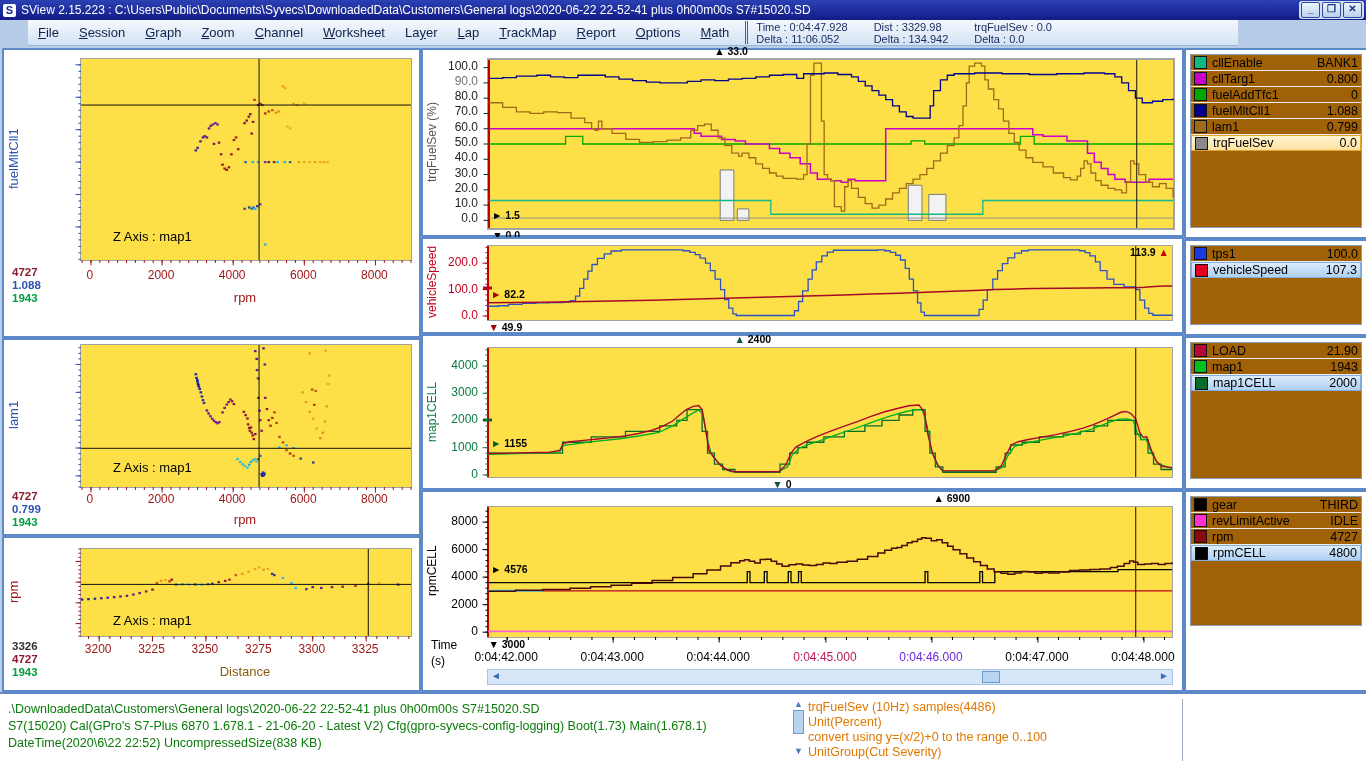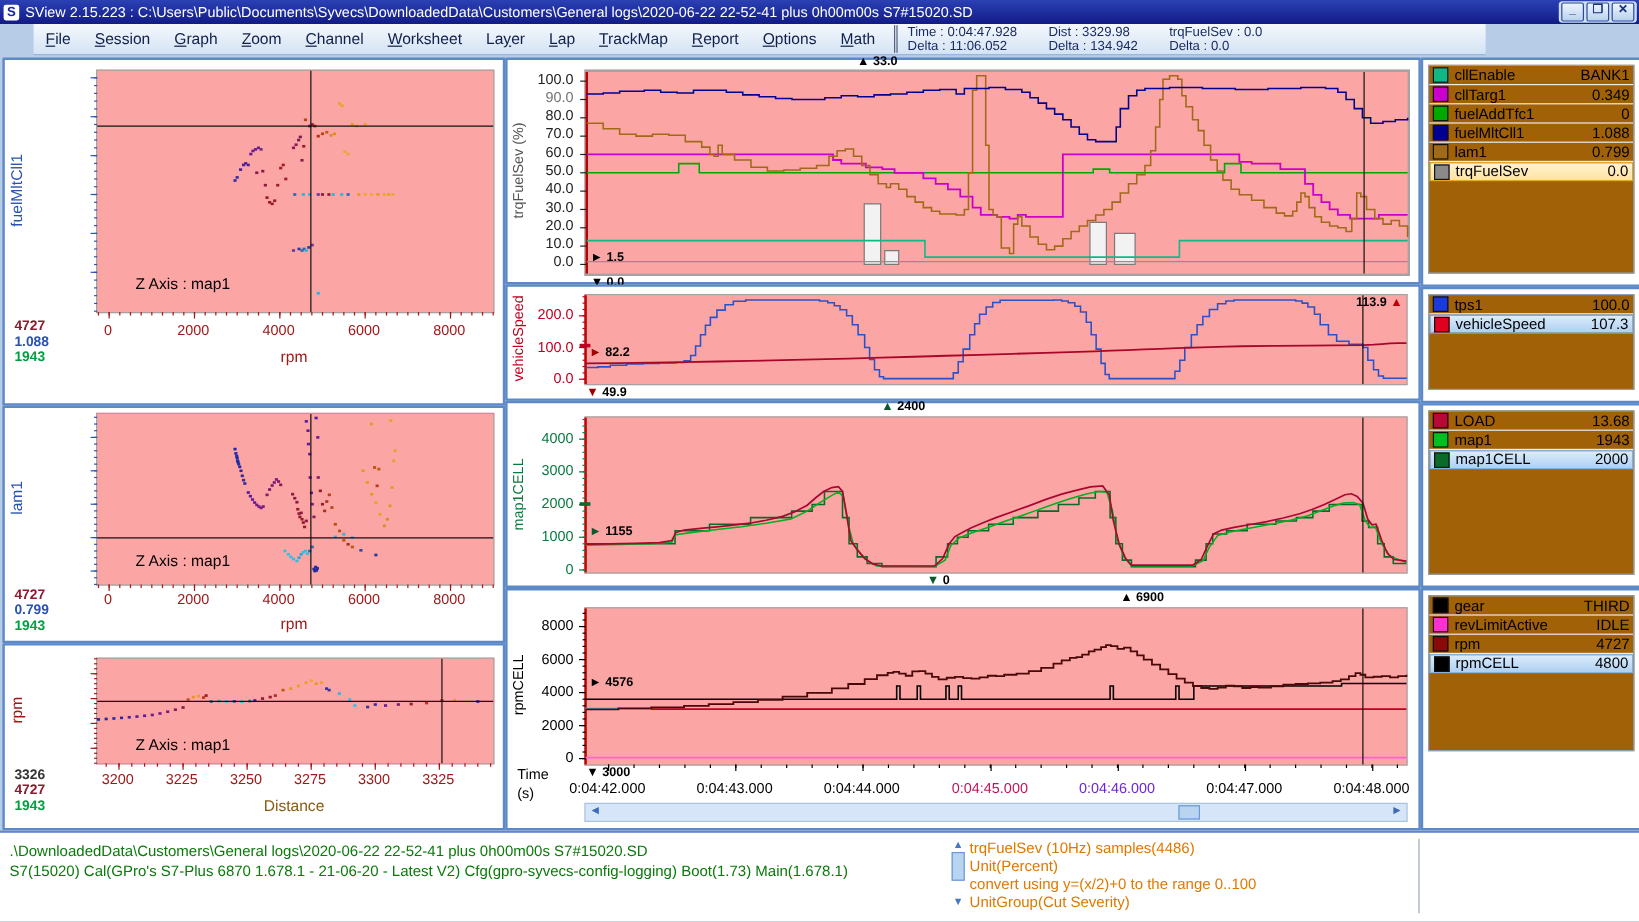--- a/index.html
+++ b/index.html
@@ -16,21 +16,21 @@
     color:#16307e;font-size:10px;font-weight:bold;line-height:12px;text-align:center;border-radius:2px;}
   
   #menubar{position:absolute;left:0;top:20px;width:1210px;height:25px;
     background:linear-gradient(#f4f8fd,#d4e3f4);border-bottom:1px solid #98b6d8;
     display:flex;align-items:center;font-size:13px;color:#10204a;margin-left:28px;}
   .mitem{padding:0 10px;cursor:default;}
   #statusblock{margin-left:6px;border-left:3px double #51617f;display:flex;gap:26px;padding-left:8px;height:23px;}
   .sgroup{font-size:11px;line-height:11.5px;color:#17295e;padding-top:1px;white-space:nowrap;}
   
   .panel{position:absolute;background:#fff;border:2px solid #5d89c8;border-radius:1px;}
-  .plotwrap{position:absolute;border:1px solid #a3a3a3;background:#fca5a5;}
+  .plotwrap{position:absolute;border:1px solid #a3a3a3;background:#fde047;}
   svg.plot{position:absolute;left:0;top:0;width:100%;height:100%;overflow:visible;display:block;}
   .ylab{position:absolute;writing-mode:vertical-rl;transform:rotate(180deg);
     display:flex;align-items:center;justify-content:center;font-size:13px;white-space:nowrap;}
   .yrail{position:absolute;}
   .ytick{position:absolute;right:5px;transform:translateY(-50%);font-size:12px;white-space:nowrap;}
   .xrail{position:absolute;height:15px;}
   .xtick{position:absolute;transform:translateX(-50%);top:0;font-size:12px;white-space:nowrap;}
   .xlabel{position:absolute;font-size:13px;text-align:center;}
   .zaxis{position:absolute;font-size:13px;color:#000;}
   .corner{position:absolute;font-size:11.5px;line-height:13px;font-weight:bold;}
@@ -874,21 +874,21 @@
 <div class="panel" style="left:1184px;top:48px;width:180px;height:187px">
   <div class="listbox" style="height:172px">
       <div class="lrow">
         <span class="swatch" style="background: rgb(16, 184, 132);"></span>
         <span class="lname">cllEnable</span>
         <span class="lval">BANK1</span>
       </div>
       <div class="lrow">
         <span class="swatch" style="background: rgb(204, 0, 204);"></span>
         <span class="lname">cllTarg1</span>
-        <span class="lval">0.349</span>
+        <span class="lval">0.800</span>
       </div>
       <div class="lrow">
         <span class="swatch" style="background: rgb(0, 168, 0);"></span>
         <span class="lname">fuelAddTfc1</span>
         <span class="lval">0</span>
       </div>
       <div class="lrow">
         <span class="swatch" style="background: rgb(0, 0, 144);"></span>
         <span class="lname">fuelMltCll1</span>
         <span class="lval">1.088</span>
@@ -917,21 +917,21 @@
         <span class="lname">vehicleSpeed</span>
         <span class="lval">107.3</span>
       </div>
     </div>
 </div>
 <div class="panel" style="left:1184px;top:336px;width:180px;height:150px">
   <div class="listbox" style="height:135px">
       <div class="lrow">
         <span class="swatch" style="background: rgb(184, 8, 56);"></span>
         <span class="lname">LOAD</span>
-        <span class="lval">13.68</span>
+        <span class="lval">21.90</span>
       </div>
       <div class="lrow">
         <span class="swatch" style="background: rgb(0, 192, 32);"></span>
         <span class="lname">map1</span>
         <span class="lval">1943</span>
       </div>
       <div class="lrow sel-blue">
         <span class="swatch" style="background: rgb(10, 106, 42);"></span>
         <span class="lname">map1CELL</span>
         <span class="lval">2000</span>
@@ -957,21 +957,21 @@
       </div>
       <div class="lrow sel-blue">
         <span class="swatch" style="background: rgb(0, 0, 0);"></span>
         <span class="lname">rpmCELL</span>
         <span class="lval">4800</span>
       </div>
     </div>
 </div>
 
 <div id="bottombar">
-  <div id="greentext"><div>.\DownloadedData\Customers\General logs\2020-06-22 22-52-41 plus 0h00m00s S7#15020.SD</div><div>S7(15020) Cal(GPro's S7-Plus 6870 1.678.1 - 21-06-20 - Latest V2) Cfg(gpro-syvecs-config-logging) Boot(1.73) Main(1.678.1)</div></div>
+  <div id="greentext"><div>.\DownloadedData\Customers\General logs\2020-06-22 22-52-41 plus 0h00m00s S7#15020.SD</div><div>S7(15020) Cal(GPro's S7-Plus 6870 1.678.1 - 21-06-20 - Latest V2) Cfg(gpro-syvecs-config-logging) Boot(1.73) Main(1.678.1)</div><div>DateTime(2020\6\22 22:52) UncompressedSize(838 KB)</div></div>
   <div id="minibar">
     <span class="ar" style="top:0">▲</span>
     <span id="minithumb"></span>
     <span class="ar" style="bottom:0">▼</span>
   </div>
   <div id="orangetext"><div>trqFuelSev (10Hz) samples(4486)</div><div>Unit(Percent)</div><div>convert using y=(x/2)+0 to the range 0..100</div><div>UnitGroup(Cut Severity)</div></div>
   <div id="bdivider"></div>
 </div>
 
 </body></html>

